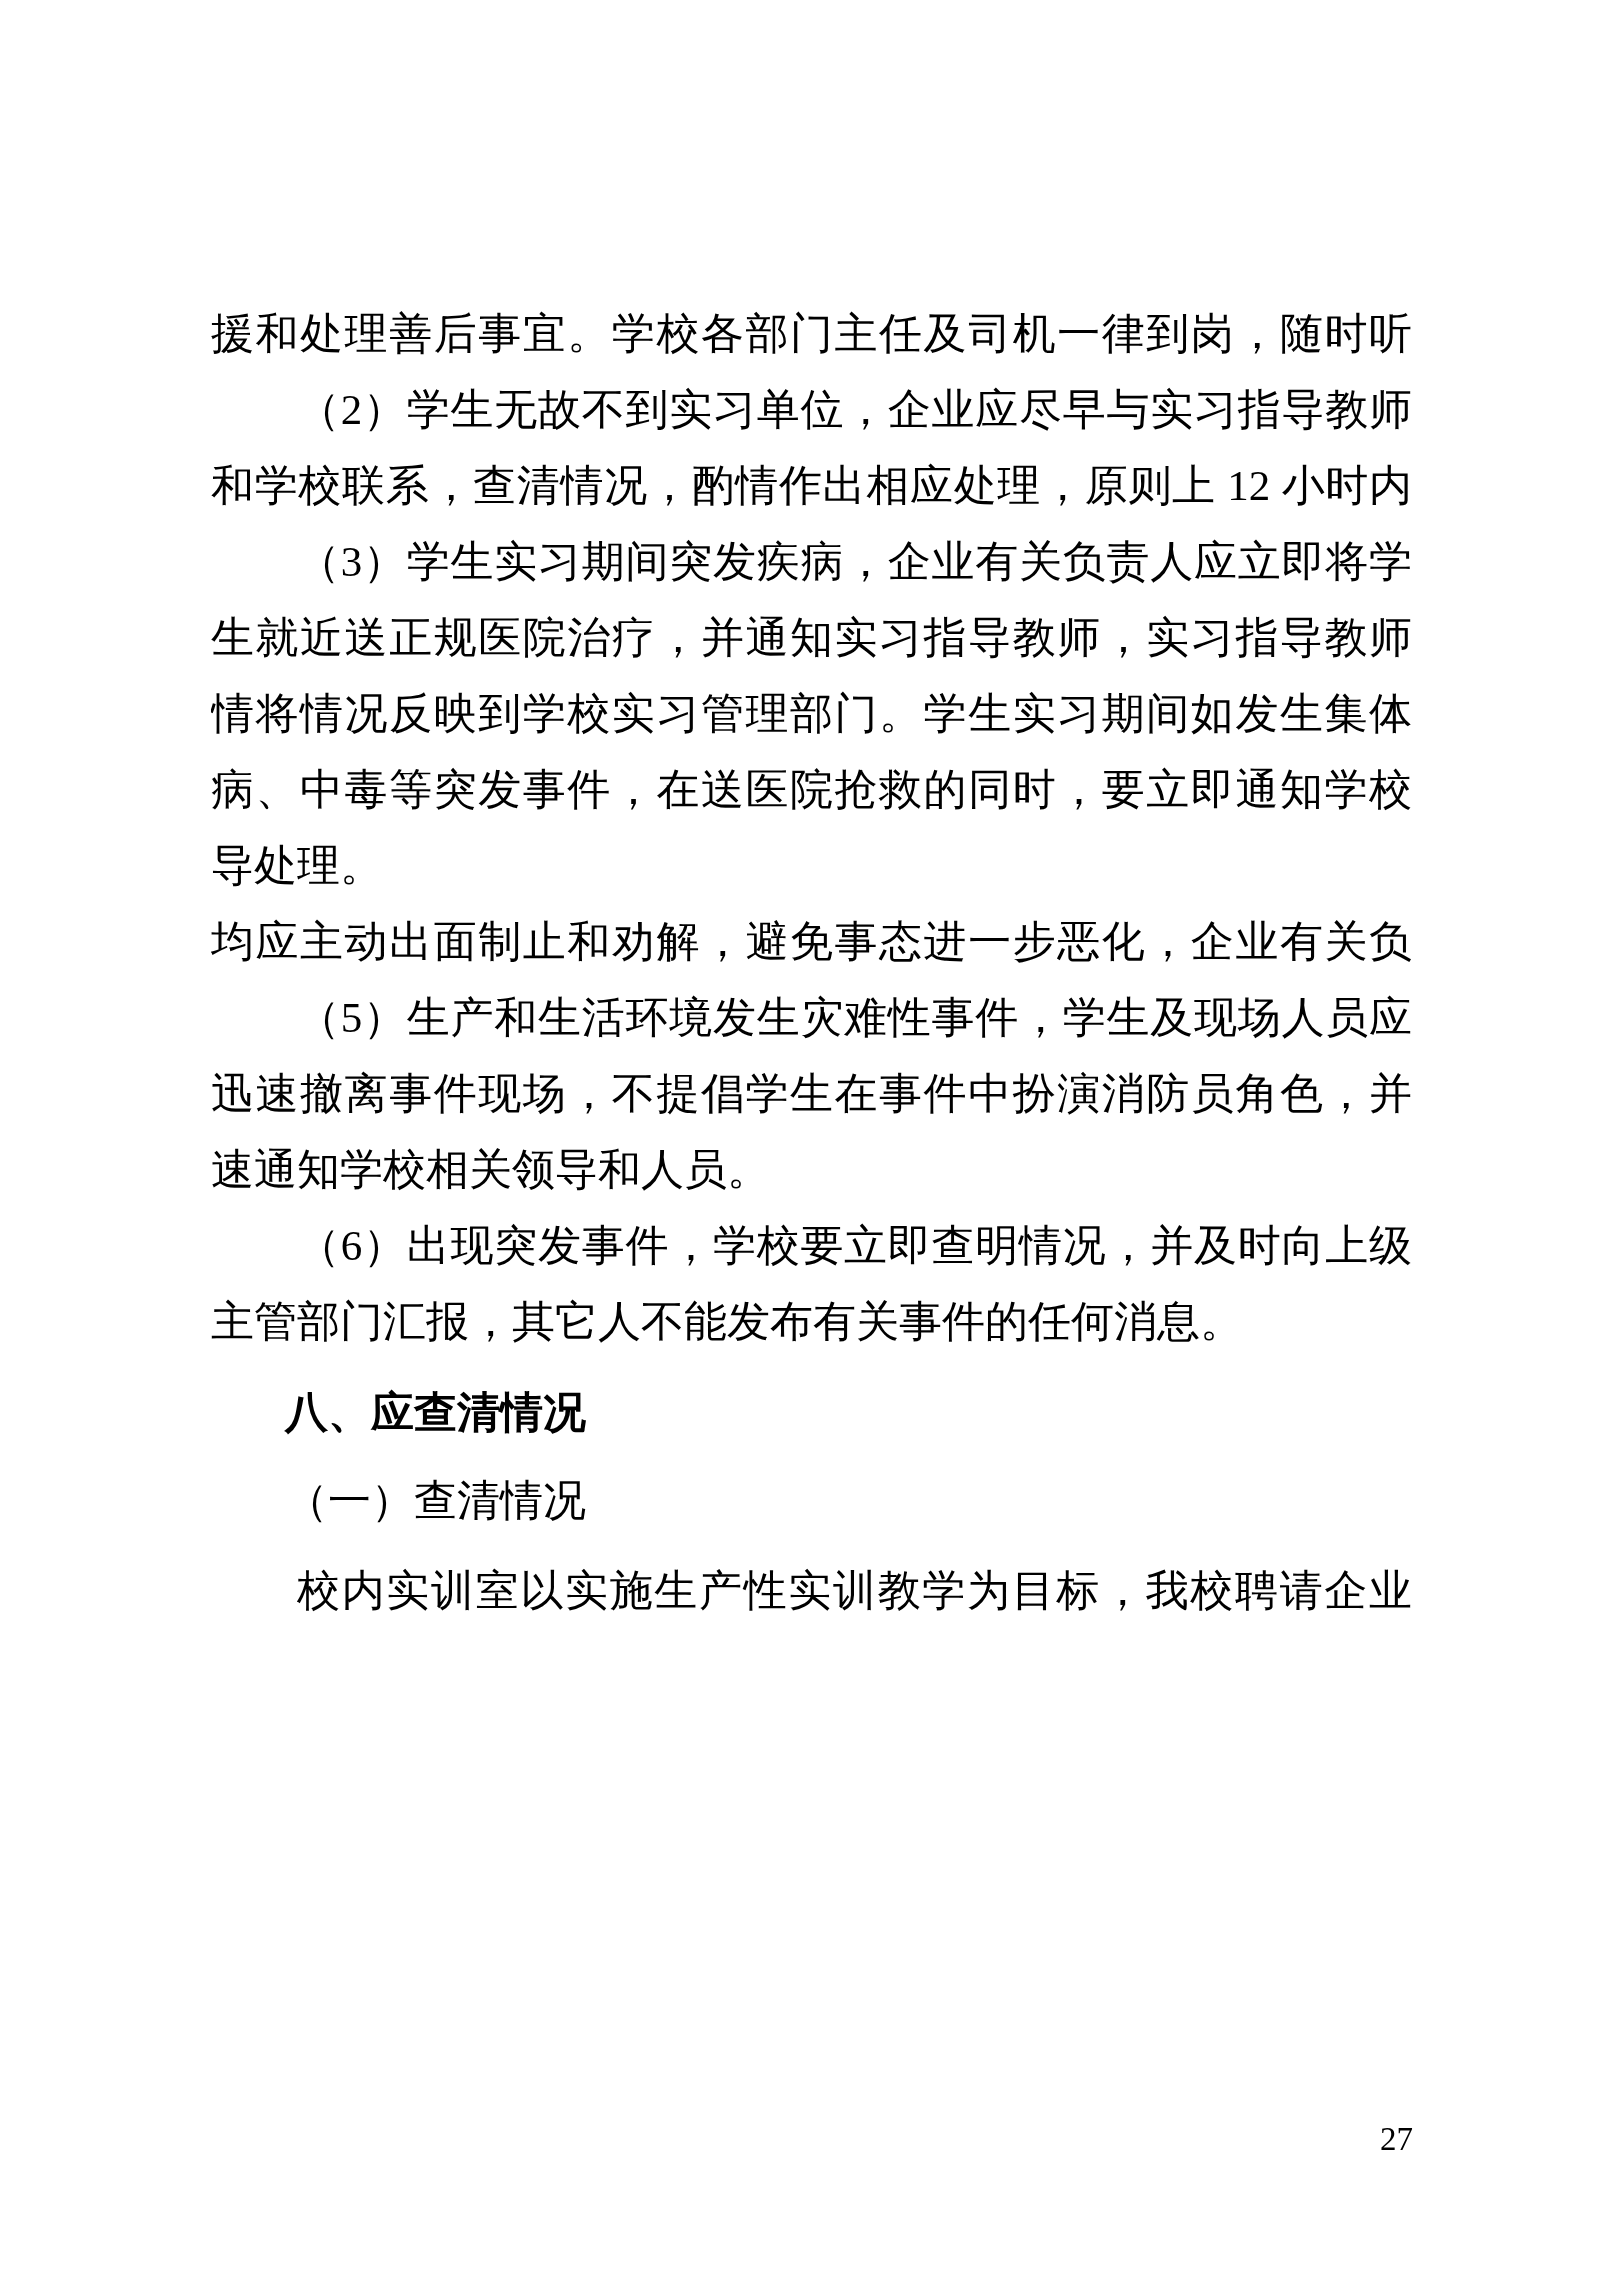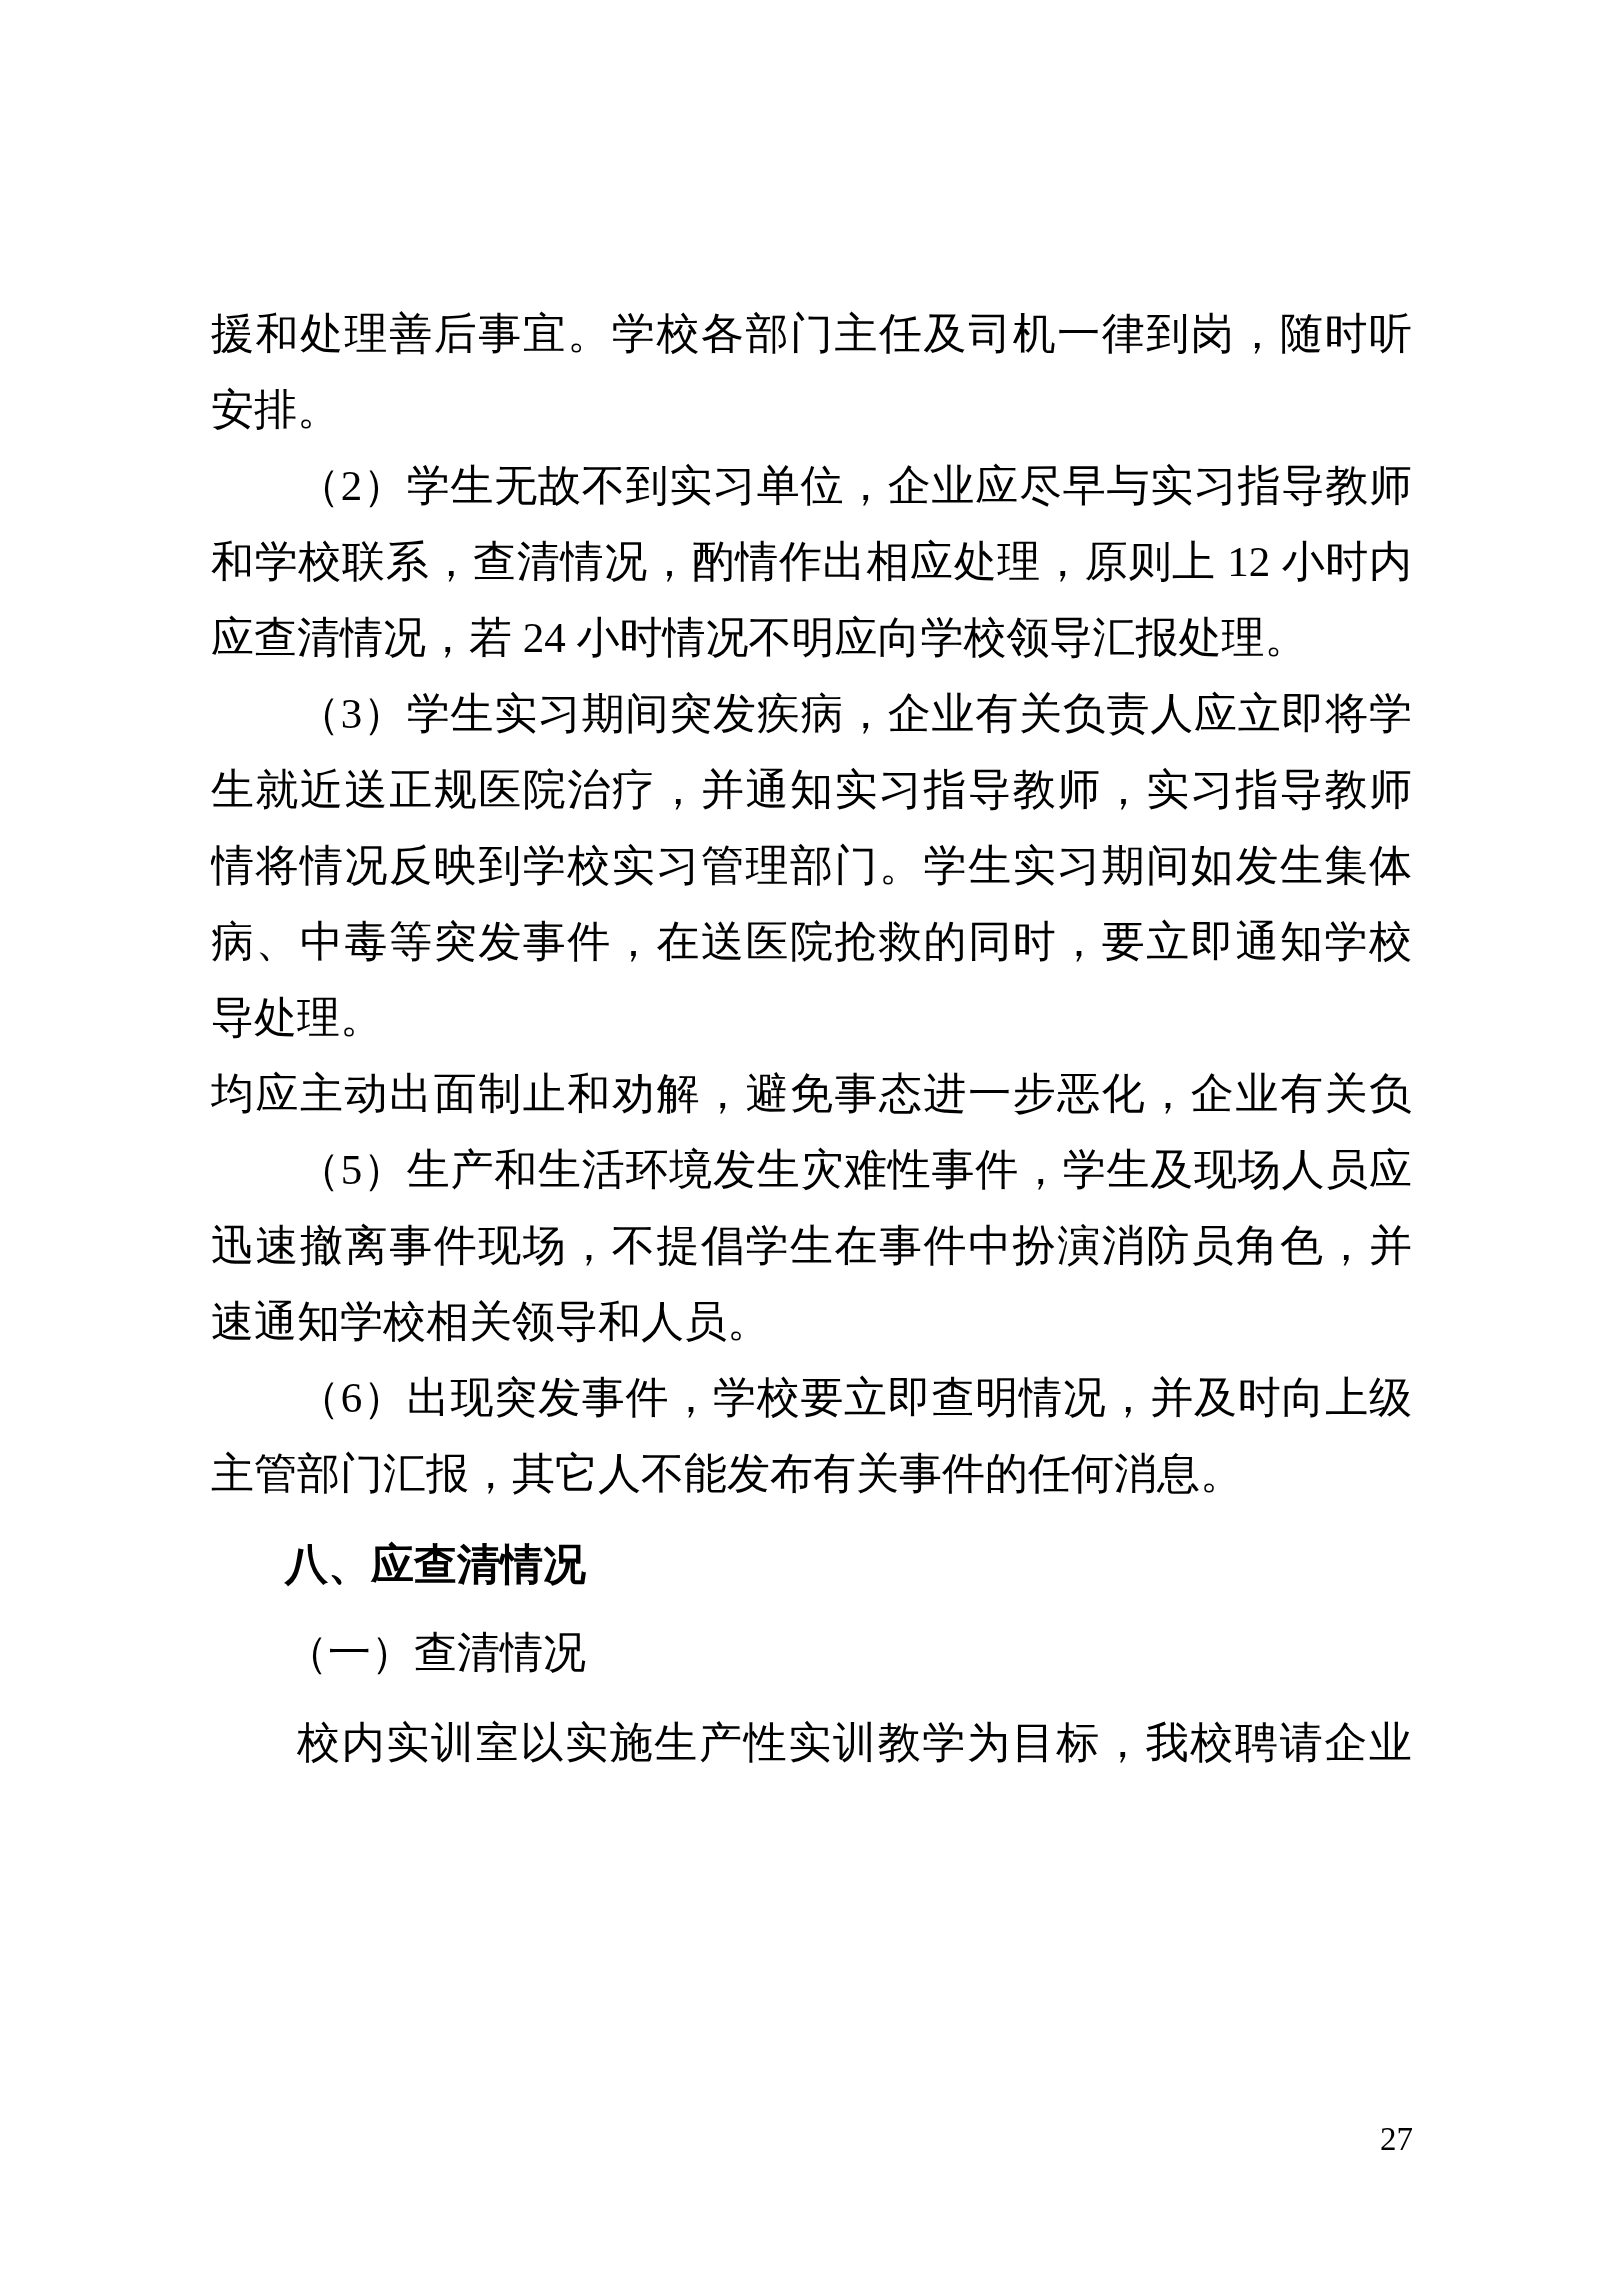--- a/index.html
+++ b/index.html
@@ -58,24 +58,22 @@
     line-height: 39px;
     font-family: "Liberation Serif", serif;
   }
 </style>
 </head>
 <body>
 
 <div class="page">
   <div class="content">
       <div class="line fill">援和处理善后事宜。学校各部门主任及司机一律到岗，随时听候</div>
-      <div class="line">安排。</div>
       <div class="line indent fill">（2）学生无故不到实习单位，企业应尽早与实习指导教师</div>
       <div class="line fill">和学校联系，查清情况，酌情作出相应处理，原则上 12 小时内</div>
-      <div class="line">应查清情况，若 24 小时情况不明应向学校领导汇报处理。</div>
       <div class="line indent fill">（3）学生实习期间突发疾病，企业有关负责人应立即将学</div>
       <div class="line fill">生就近送正规医院治疗，并通知实习指导教师，实习指导教师酌</div>
       <div class="line fill">情将情况反映到学校实习管理部门。学生实习期间如发生集体发</div>
       <div class="line fill">病、中毒等突发事件，在送医院抢救的同时，要立即通知学校领</div>
       <div class="line">导处理。</div>
       <div class="line fill">均应主动出面制止和劝解，避免事态进一步恶化，企业有关负责</div>
       <div class="line indent fill">（5）生产和生活环境发生灾难性事件，学生及现场人员应</div>
       <div class="line fill">迅速撤离事件现场，不提倡学生在事件中扮演消防员角色，并迅</div>
       <div class="line">速通知学校相关领导和人员。</div>
       <div class="line indent fill">（6）出现突发事件，学校要立即查明情况，并及时向上级</div>

